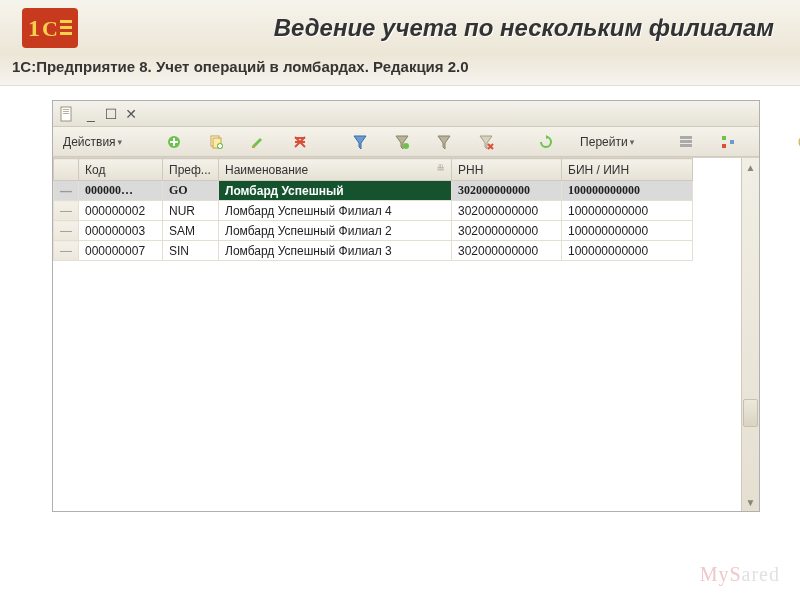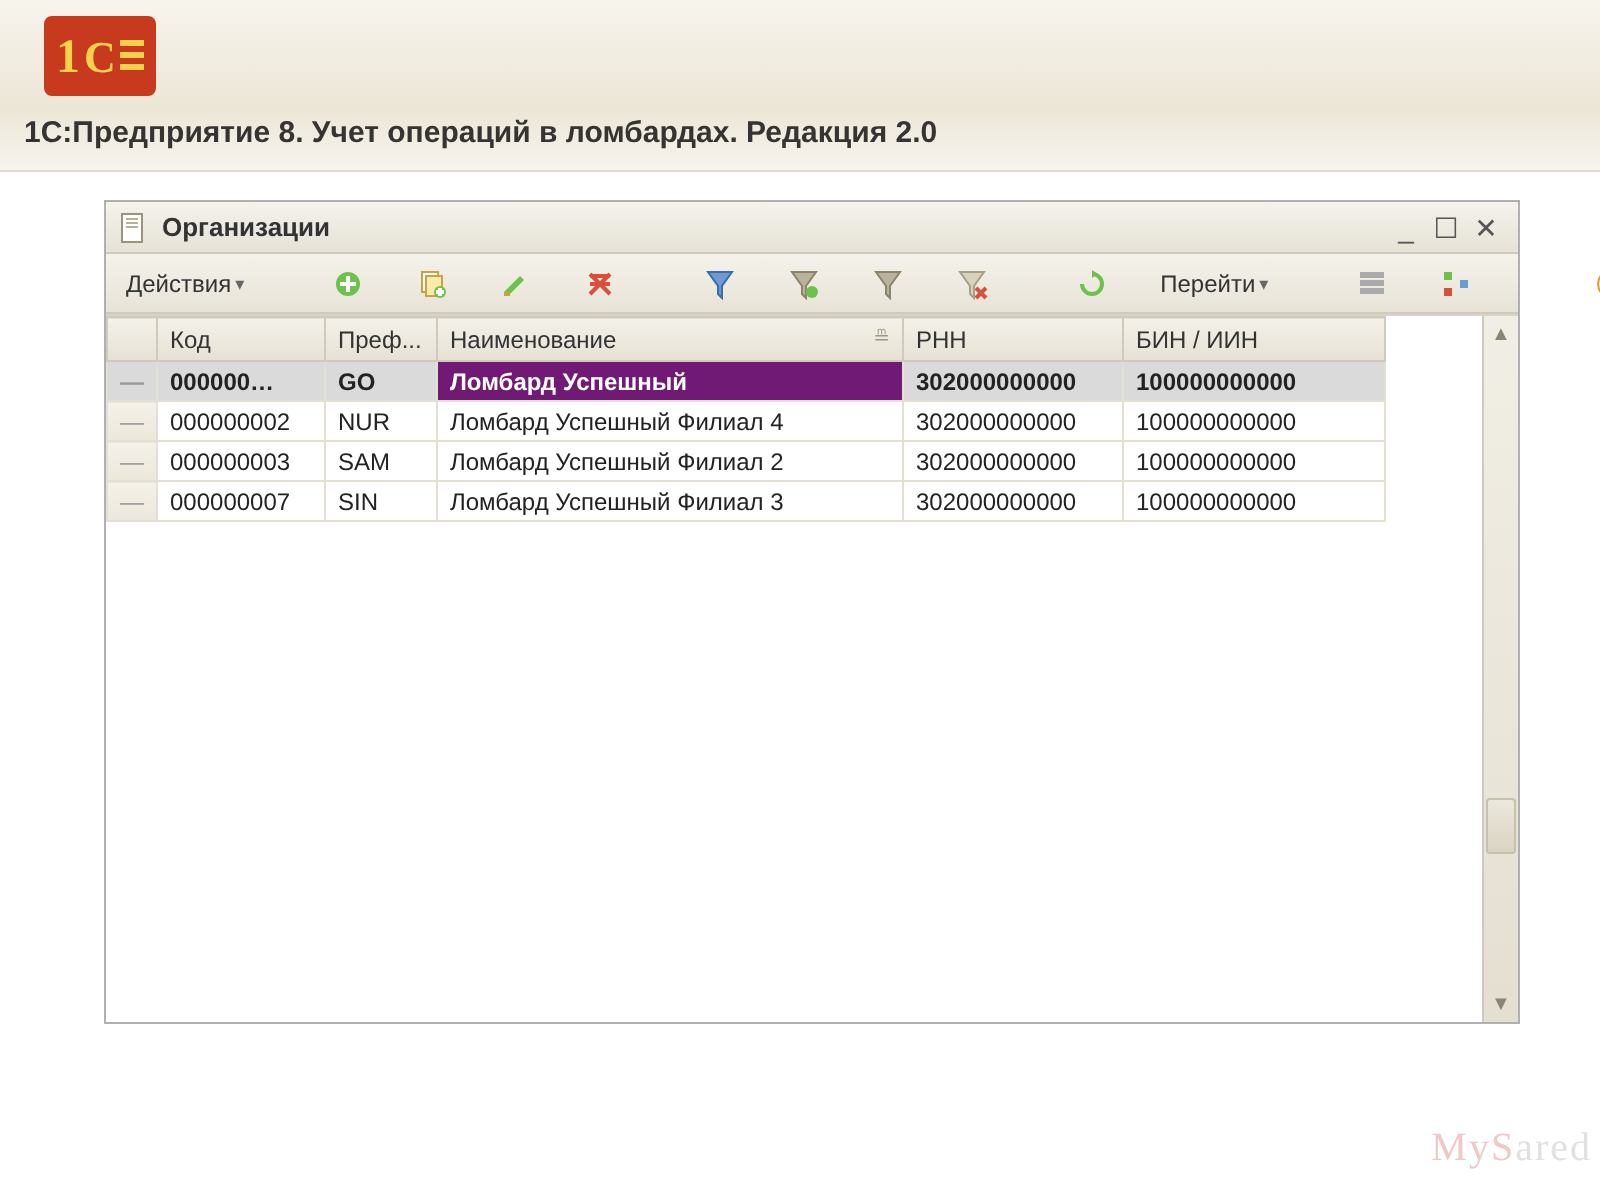--- a/index.html
+++ b/index.html
@@ -113,26 +113,26 @@
     color:#333;
   }
   table.data td {
     border:1px solid #e3dfd3;
     padding: 2px 6px;
     height:20px;
     white-space:nowrap;
   }
   .sel-row td { background:#dadada; }
   .sel-row td.name-cell {
-    background:#701a75;
+    background:#14532d;
     color:#fff;
     font-weight:bold;
   }
   .sel-row td.bold, .sel-row td { font-weight:bold; }
-  td.bold { font-weight:bold; }
+  td.bold { font-weight:bold;font-family:Liberation Serif, serif; }
 
   .row-handle {
     width:24px;
     text-align:center;
     color:#999;
     background:linear-gradient(#f4f1e9,#ece7da);
   }
   th.row-handle { width:24px; }
 
   .vscroll {
@@ -154,21 +154,21 @@
     height:28px;
     background:linear-gradient(#ece8dc,#d9d3c2);
     border:1px solid #c6c0ae;
     border-radius:2px;
     position:relative;
     top:70%;
   }
 
   .footer-brand {
     position:absolute;
-    right:4px;
+    right:20px;
     bottom:14px;
     font-size:20px;
     font-family: Georgia, serif;
     color:#e1e1e1;
     letter-spacing:1px;
   }
   .footer-brand .hi { color:#efc8c8; }
   .sort-icon { float:right; color:#9c9684; font-size:10px; }
 </style>
 </head>
@@ -178,35 +178,35 @@
   <div class="logo-1c">
     <svg viewBox="0 0 56 40">
       <rect x="0" y="0" width="56" height="40" rx="4" fill="#c73a1d"></rect>
       <text x="6" y="28" font-size="24" font-family="Georgia" font-weight="bold" fill="#f6d14b">1</text>
       <text x="20" y="28" font-size="22" font-family="Georgia" font-weight="bold" fill="#f6d14b">C</text>
       <rect x="38" y="12" width="12" height="3" fill="#f6d14b"></rect>
       <rect x="38" y="18" width="12" height="3" fill="#f6d14b"></rect>
       <rect x="38" y="24" width="12" height="3" fill="#f6d14b"></rect>
     </svg>
   </div>
+  <div class="slide-title">Ведение учета по нескольким филиалам</div>
 </div>
 <div class="subtitle-bar">1С:Предприятие 8. Учет операций в ломбардах. Редакция 2.0</div>
 
 <div class="app-window">
 
   <div class="win-title">
     <span class="doc-icon">
       <svg viewBox="0 0 16 16">
           <rect x="2" y="1" width="10" height="14" fill="#fff" stroke="#9a947f"></rect>
           <rect x="4" y="3" width="6" height="1" fill="#b7b19c"></rect>
           <rect x="4" y="5" width="6" height="1" fill="#b7b19c"></rect>
           <rect x="4" y="7" width="6" height="1" fill="#b7b19c"></rect>
         </svg>
     </span>
-    <span class="win-title-text">Организации</span>
     <span class="win-ctrl">_</span>
     <span class="win-ctrl">☐</span>
     <span class="win-ctrl">✕</span>
   </div>
 
   <div class="toolbar">
     <div class="tb-btn">
       <span>Действия</span>
         <span class="dd-caret">▾</span>
     </div>

